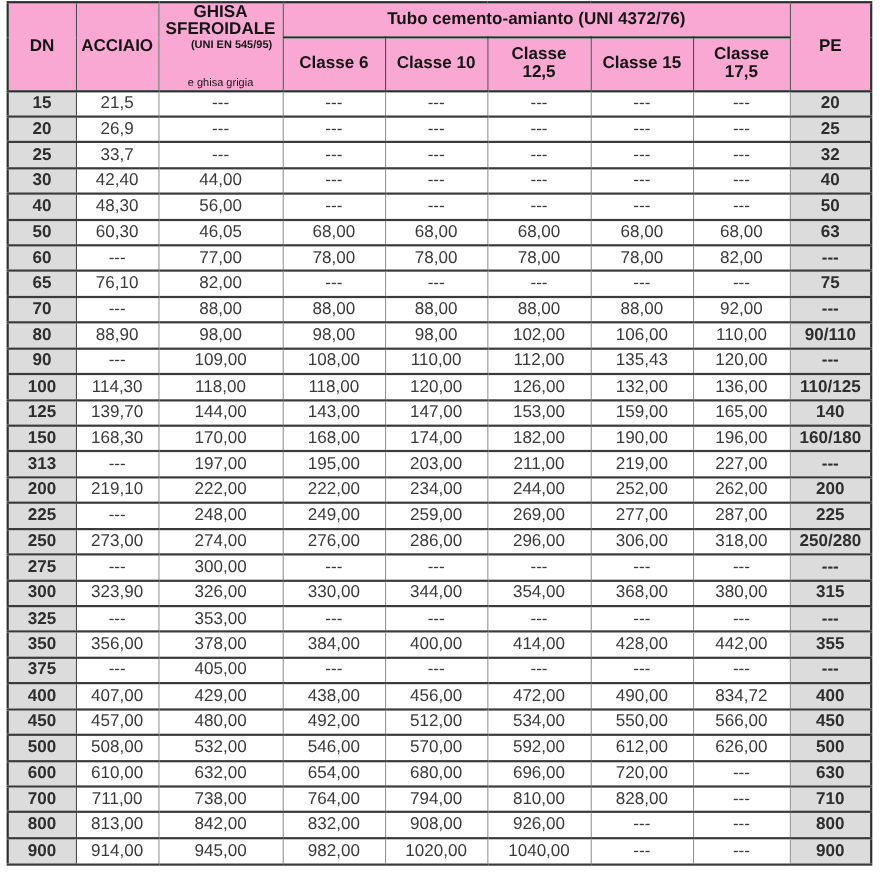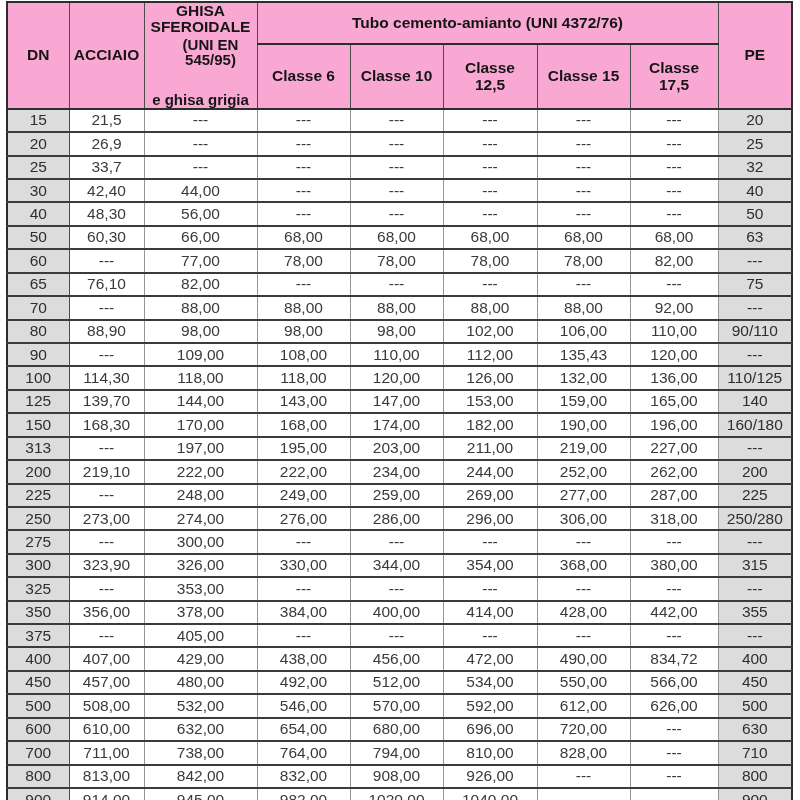--- a/index.html
+++ b/index.html
@@ -40,37 +40,38 @@
     color: #151515;
     font-weight: bold;
     font-size: 15.5px;
     border-left: 1px solid #4d4d4d;
     border-right: 1px solid #4d4d4d;
     border-top: 2px solid #2d2d2d;
     border-bottom: 2px solid #2d2d2d;
   }
   thead tr.tier1 { height: 27px; }
   thead tr.tier2 { height: 41px; }
-  .ghisa-sub  { font-size: 15px; font-weight: bold;  letter-spacing: 0; margin-top: 1px; margin-left: 20px; }
-  .ghisa-sub2 { font-size: 15px; font-weight: bold; margin-top: 24px; }
+  .ghisa-sub  { font-size: 10px; font-weight: bold;  letter-spacing: 0; margin-top: 1px; margin-left: 20px; }
+  .ghisa-sub2 { font-size: 10px; font-weight: normal; margin-top: 24px; }
   .two-line { word-spacing: 100vw; }
   tbody td {
     font-size: 15.5px;
     color: #3a3a3a;
     background: #ffffff;
     border-left: 1px solid #969696;
     border-right: 1px solid #969696;
     border-top: 2px solid #3b3b3b;
     border-bottom: 2px solid #3b3b3b;
   }
   tbody td.side {
     background: #dcdcdc;
     color: #2e2e2e;
     border-left: 1px solid #4d4d4d;
     border-right: 1px solid #4d4d4d;
+    font-weight: bold;
   }
   tbody tr { height: 23.3px; }
 </style>
 </head>
 <body>
 
 <div class="page">
 
   <table class="diam">
     <colgroup>
@@ -156,21 +157,21 @@
           <td>---</td>
           <td>---</td>
           <td>---</td>
           <td>---</td>
           <td>---</td>
           <td class="side">50</td>
         </tr>
         <tr>
           <td class="side">50</td>
           <td>60,30</td>
-          <td>66,00</td>
+          <td>46,05</td>
           <td>68,00</td>
           <td>68,00</td>
           <td>68,00</td>
           <td>68,00</td>
           <td>68,00</td>
           <td class="side">63</td>
         </tr>
         <tr>
           <td class="side">60</td>
           <td>---</td>

